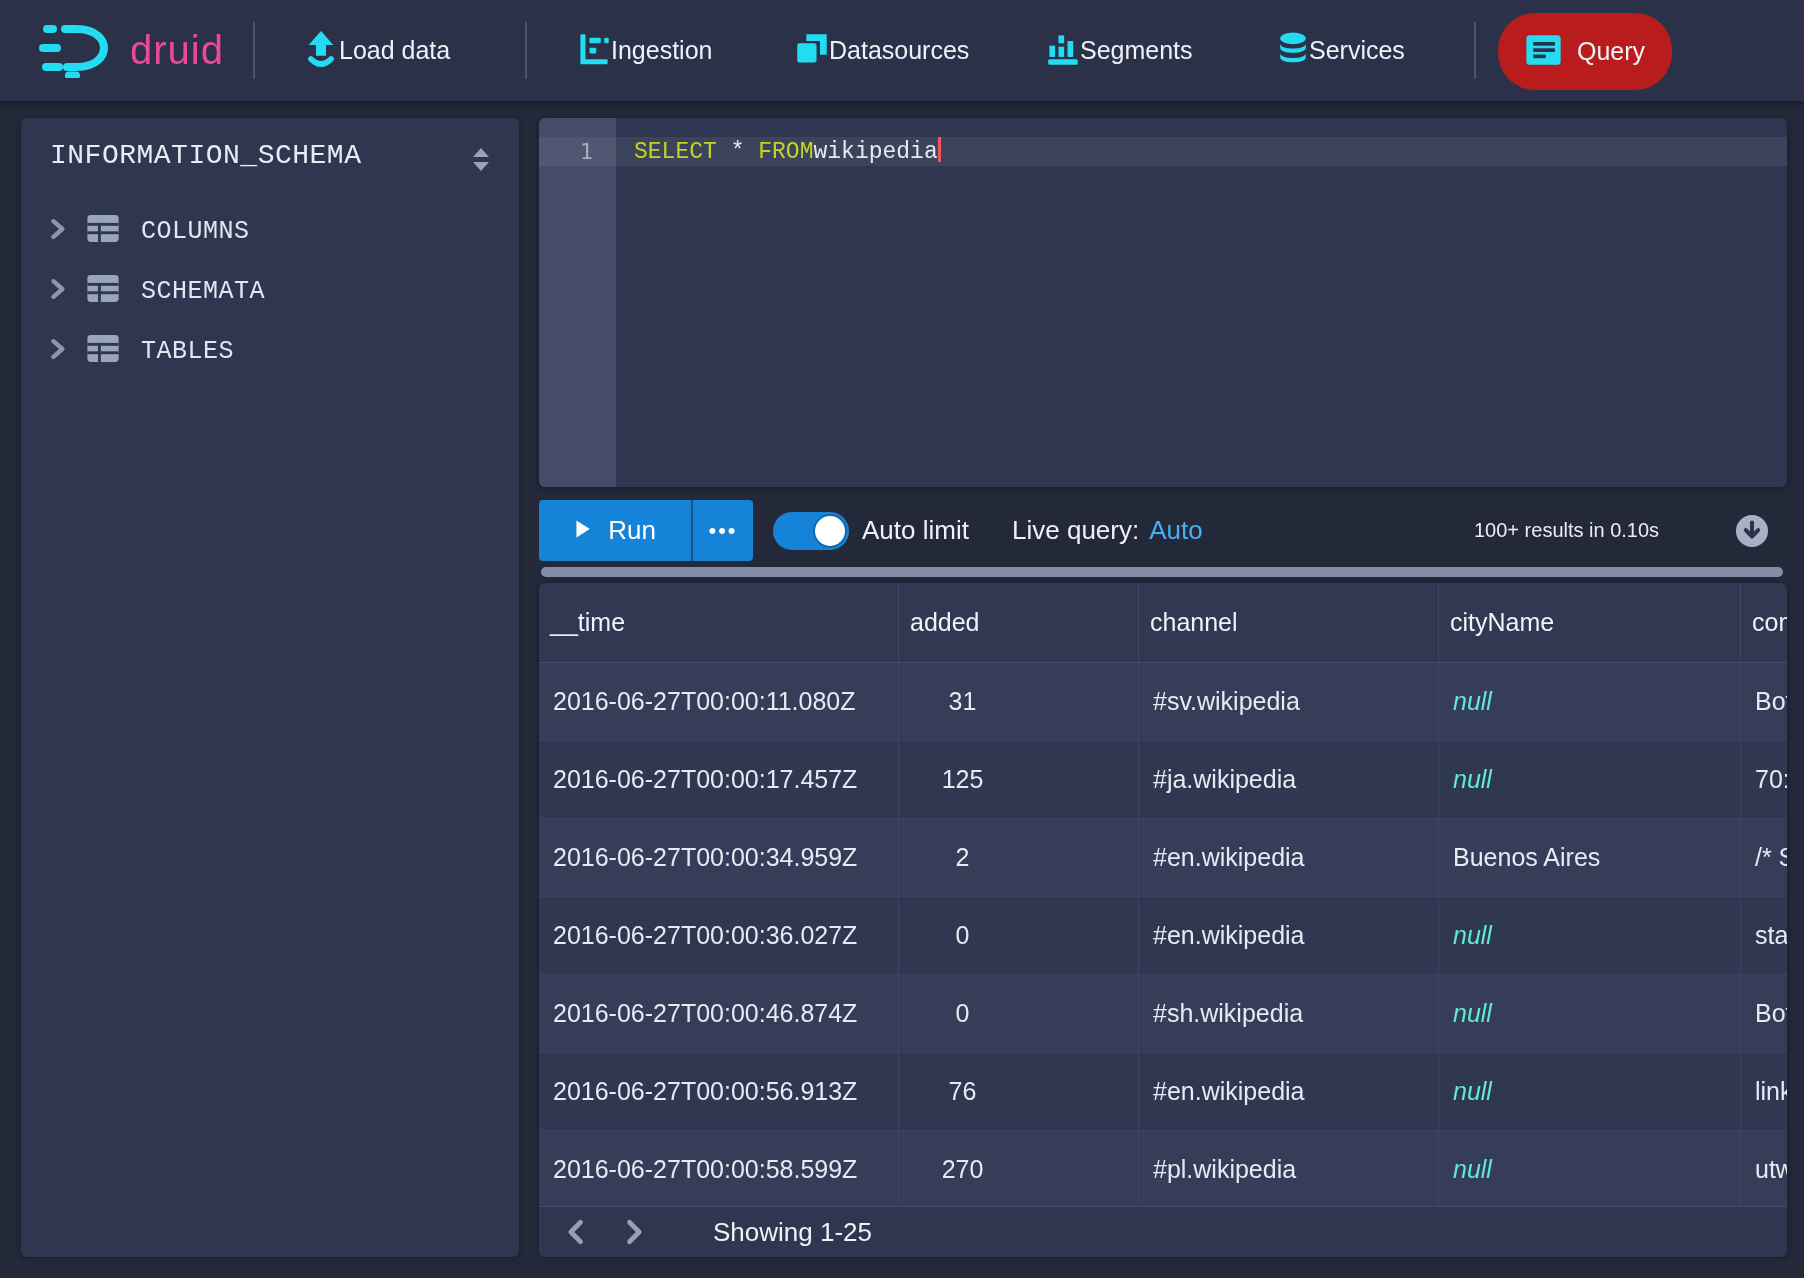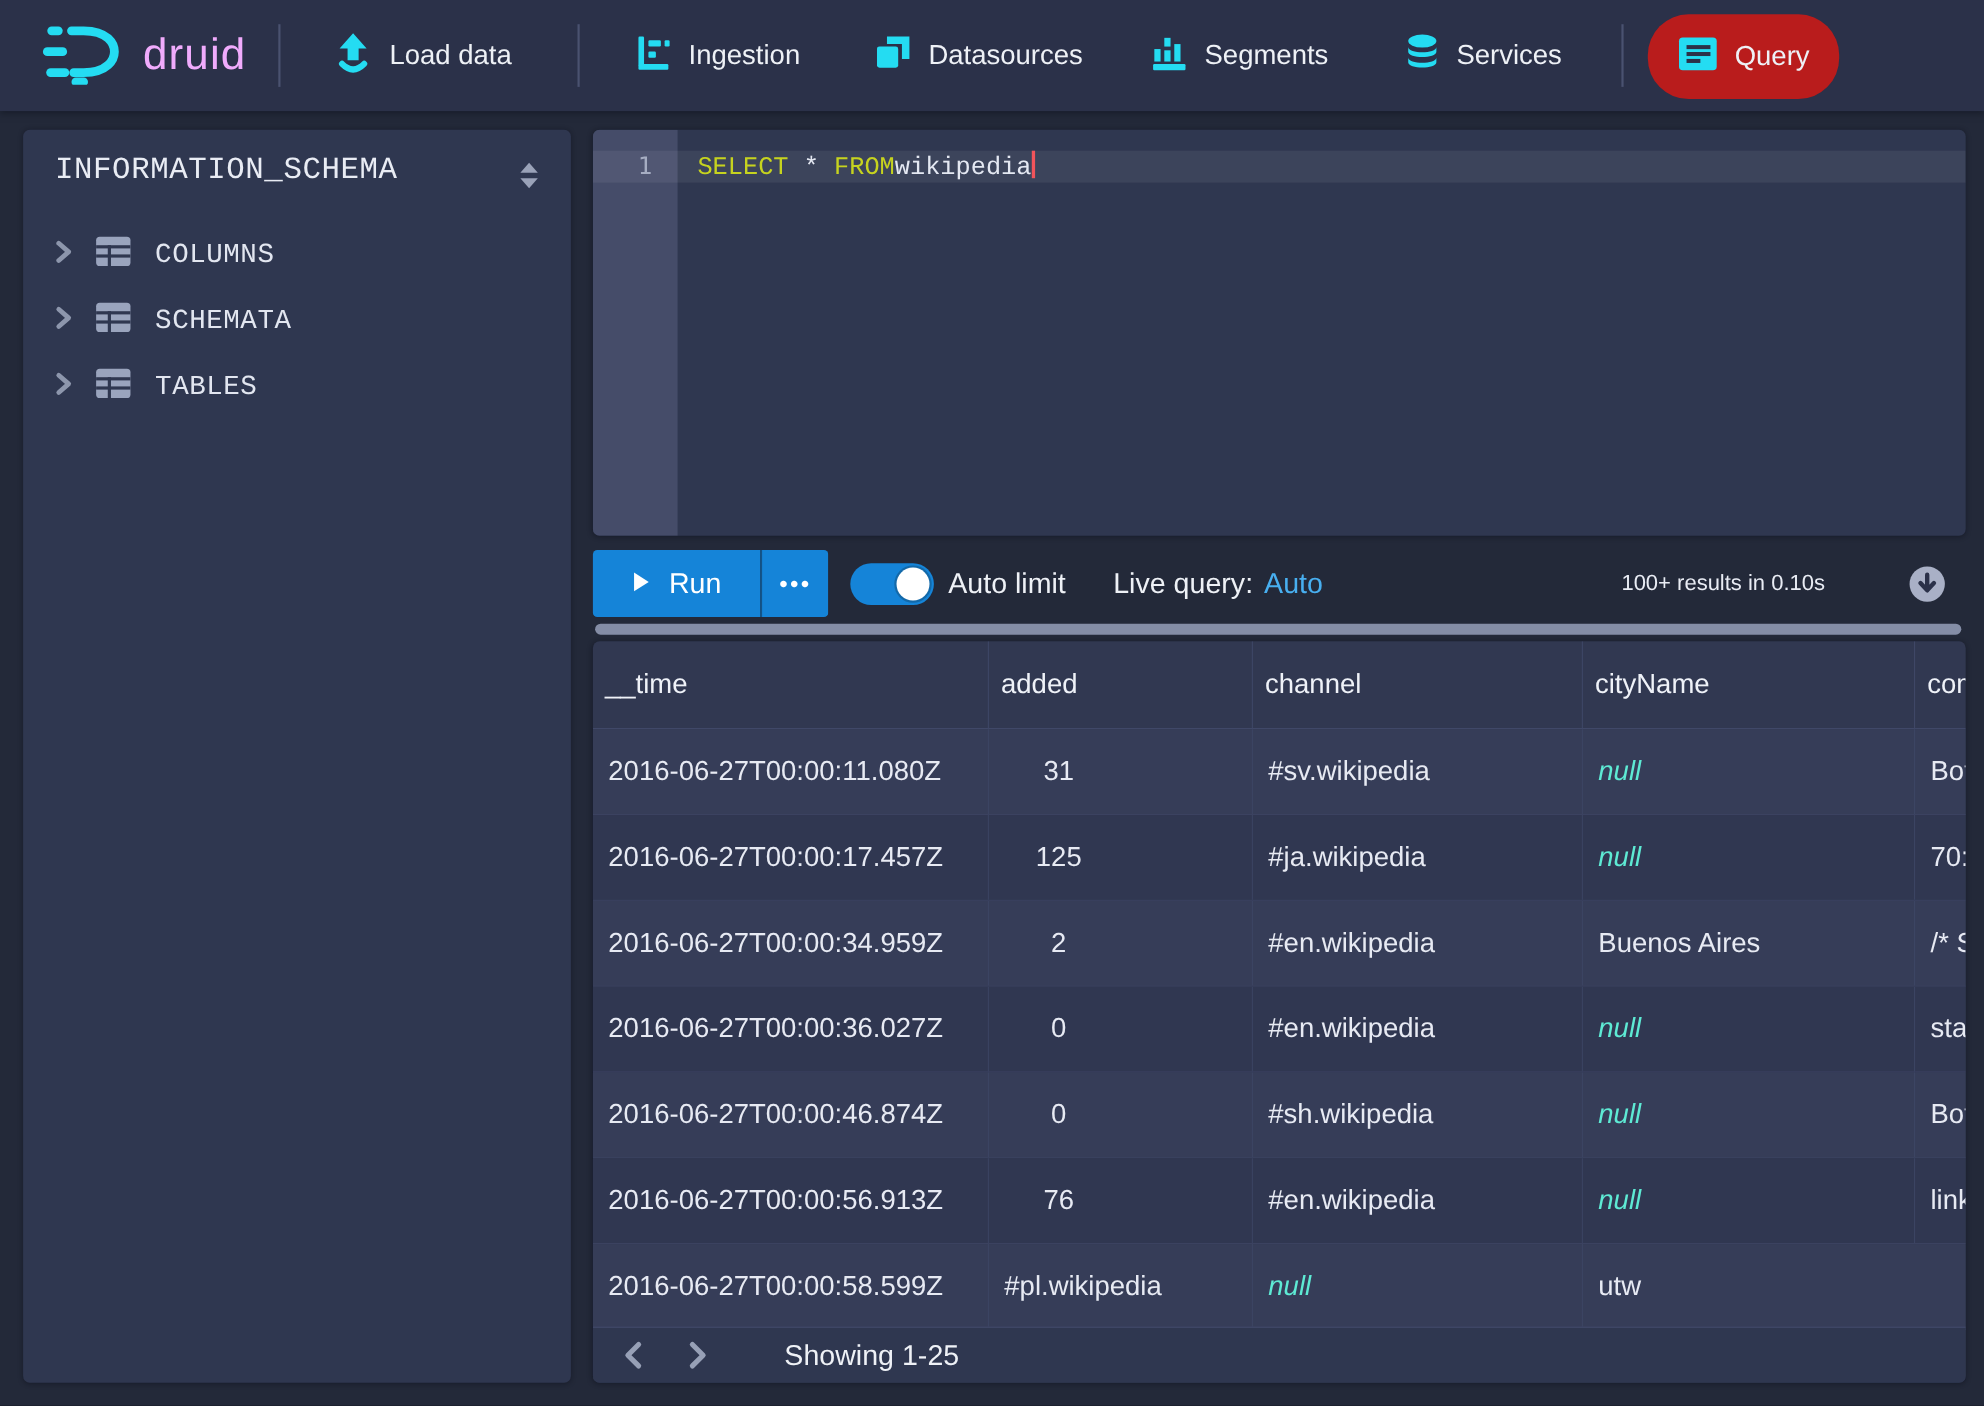--- a/index.html
+++ b/index.html
@@ -7,25 +7,25 @@
     --navbar:#2b3149; --page:#232939; --panel:#2f3750; --stripe:#363d58; --gutter:#454c69;
     --muted:#9aa2b8; --text:#e9ecf4; --divider:#3f4766;
   }
   *{box-sizing:border-box;margin:0;padding:0;}
   body{background:#10141f;font-family:"Liberation Sans",sans-serif;}
   #app{position:relative;width:1804px;height:1278px;background:var(--page);overflow:hidden;}
 
   
   .navbar{position:absolute;left:0;top:0;width:1804px;height:101px;background:var(--navbar);
           box-shadow:0 2px 6px rgba(10,14,24,.5);z-index:10;}
-  .nav-group{position:absolute;top:0;height:101px;display:flex;align-items:center;gap:15px;cursor:pointer;}
+  .nav-group{position:absolute;top:0;height:101px;display:flex;align-items:center;cursor:pointer;}
   .nav-label{font-size:25px;color:#eef1f6;}
   .nav-divider{position:absolute;top:22px;width:2px;height:57px;background:#4a5270;}
   .brand{position:absolute;left:38px;top:0;height:101px;display:flex;align-items:center;gap:10px;}
-  .wordmark{font-size:40px;color:#f0abfc;letter-spacing:1px;font-weight:400;}
+  .wordmark{font-size:40px;color:#ec4899;letter-spacing:1px;font-weight:400;}
   .nav-pill{position:absolute;left:1498px;top:13px;width:174px;height:77px;border-radius:37px;
             background:#b91c1c;display:flex;align-items:center;justify-content:center;gap:15px;cursor:pointer;}
 
   
   .sidebar{position:absolute;left:21px;top:118px;width:498px;height:1139px;background:var(--panel);
            border-radius:6px;box-shadow:0 1px 5px rgba(10,14,24,.45);font-family:Liberation Mono, monospace;}
   .sidebar-title{position:absolute;left:29px;top:22px;font-size:28px;color:#e9ecf4;letter-spacing:.5px;}
   .sidebar-caret{position:absolute;left:449px;top:28px;cursor:pointer;}
   .tree-item{position:absolute;left:0;width:100%;height:54px;display:flex;align-items:center;cursor:pointer;}
   .tree-item .chev{margin-left:24px;}
@@ -327,20 +327,21 @@
     </div>
     <div class="tgrid trow">
       <div class="td">2016-06-27T00:00:56.913Z</div>
       <div class="td num">76</div>
       <div class="td">#en.wikipedia</div>
       <div class="td nullv">null</div>
       <div class="td">link</div>
     </div>
     <div class="tgrid trow odd">
       <div class="td">2016-06-27T00:00:58.599Z</div>
+      <div class="td num">270</div>
       <div class="td">#pl.wikipedia</div>
       <div class="td nullv">null</div>
       <div class="td">utw</div>
     </div>
 
     <div class="tfooter">
       <button class="pg-btn">
         <svg width="26" height="30" viewBox="0 0 20 22">
             <path d="M13.5 3.5 L6 11 L13.5 18.5" stroke="#97a0b6" stroke-width="3.6" fill="none" stroke-linecap="round" stroke-linejoin="round"></path>
           </svg>

